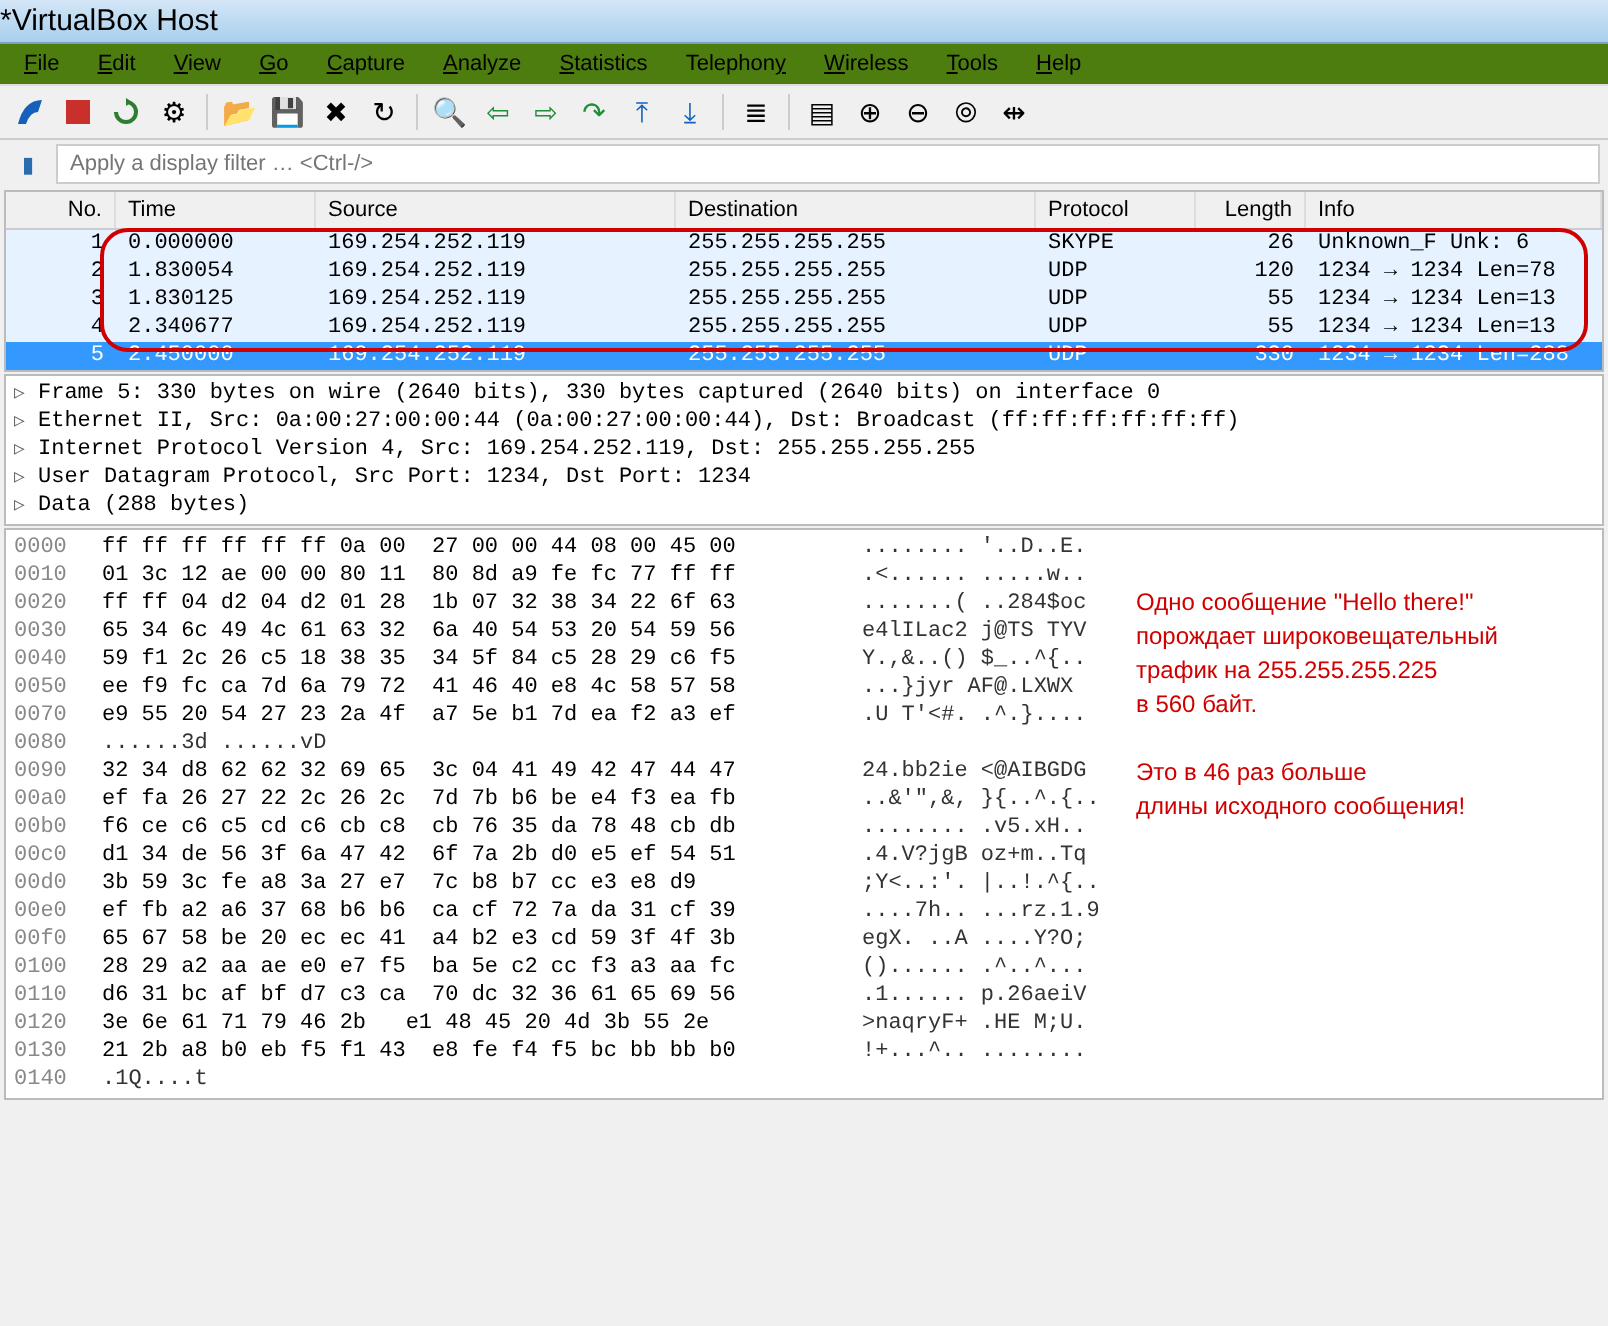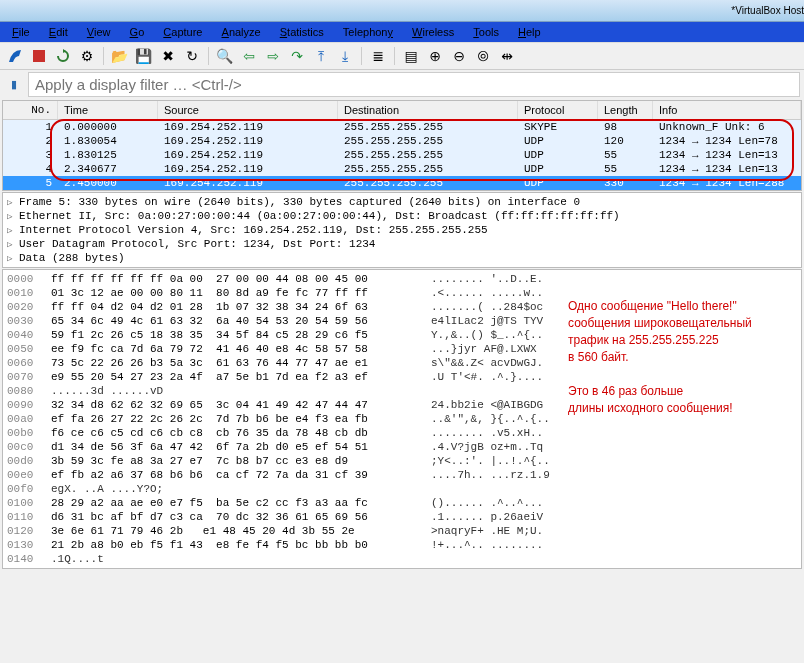--- a/index.html
+++ b/index.html
@@ -8,27 +8,27 @@
     font-family: Arial, sans-serif;
     font-size: 11px;
     background: #f0f0f0;
     width: 804px;
     overflow: hidden;
   }
   .titlebar {
     background: linear-gradient(to bottom, #d4e6f7, #a8cfec);
     height: 22px;
     line-height: 22px;
-    text-align: right;
+    text-align: left;
     color: #000;
-    font-size: 10px;
+    font-size: 15px;
     border-bottom: 1px solid #7da0c1;
   }
   .menubar {
-    background: #1d4ed8;
+    background: #4d7c0f;
     padding: 2px 4px;
     border-bottom: 1px solid #ddd;
   }
   .menubar span {
     display: inline-block;
     padding: 2px 8px;
     cursor: default;
   }
   .menubar span u { text-decoration: underline; }
   .toolbar {
@@ -54,45 +54,45 @@
   }
   .filterbar .bookmark {
     width: 20px; height: 20px;
     display: flex; align-items: center; justify-content: center;
     color: #2b6cb0;
   }
   .filterbar input {
     flex: 1;
     border: 1px solid #ccc;
     padding: 3px 6px;
-    font-size: 15px;
+    font-size: 11px;
     background: #fff;
     color: #888;
   }
   .pane {
     background: #fff;
     border: 1px solid #bbb;
     margin: 1px 2px;
   }
   .packet-list .cols {
     display: flex;
     background: #f0f0f0;
     border-bottom: 1px solid #ccc;
     font-size: 11px;
   }
   .packet-list .cols div {
     padding: 3px 6px;
     border-right: 1px solid #ddd;
   }
-  .c-no { width: 55px; text-align: right; font-family: Liberation Mono, monospace; }
+  .c-no { width: 55px; text-align: right; }
   .c-time { width: 100px; }
   .c-src { width: 180px; }
   .c-dst { width: 180px; }
   .c-proto { width: 80px; }
-  .c-len { width: 55px; }
+  .c-len { width: 55px; text-align: right; }
   .c-info { flex: 1; }
   .packet-list .row {
     display: flex;
     font-family: "Courier New", monospace;
     font-size: 11px;
     position: relative;
   }
   .packet-list .row div {
     padding: 1px 6px;
     white-space: nowrap;
@@ -224,21 +224,21 @@
     <div class="c-len">Length</div>
     <div class="c-info">Info</div>
   </div>
   <div class="tree-wrap" id="packet-rows">
       <div class="row grp">
         <div class="c-no">1</div>
         <div class="c-time">0.000000</div>
         <div class="c-src">169.254.252.119</div>
         <div class="c-dst">255.255.255.255</div>
         <div class="c-proto">SKYPE</div>
-        <div class="c-len">98</div>
+        <div class="c-len">26</div>
         <div class="c-info">Unknown_F  Unk: 6</div>
       </div>
       <div class="row grp">
         <div class="c-no">2</div>
         <div class="c-time">1.830054</div>
         <div class="c-src">169.254.252.119</div>
         <div class="c-dst">255.255.255.255</div>
         <div class="c-proto">UDP</div>
         <div class="c-len">120</div>
         <div class="c-info">1234 → 1234 Len=78</div>
@@ -278,41 +278,40 @@
     <div class="line">Frame 5: 330 bytes on wire (2640 bits), 330 bytes captured (2640 bits) on interface 0</div>
     <div class="line">Ethernet II, Src: 0a:00:27:00:00:44 (0a:00:27:00:00:44), Dst: Broadcast (ff:ff:ff:ff:ff:ff)</div>
     <div class="line">Internet Protocol Version 4, Src: 169.254.252.119, Dst: 255.255.255.255</div>
     <div class="line">User Datagram Protocol, Src Port: 1234, Dst Port: 1234</div>
     <div class="line">Data (288 bytes)</div>
   </div>
 
 <div class="pane hex" id="hex-pane">
   <div class="annot">
     <div>Одно сообщение "Hello there!"</div>
-    <div>сообщения широковещательный</div>
+    <div>порождает широковещательный</div>
     <div>трафик на 255.255.255.225</div>
     <div>в 560 байт.</div>
     <div>&nbsp;</div>
     <div>Это в 46 раз больше</div>
     <div>длины исходного сообщения!</div>
   </div>
 <div class="hrow"><span class="off">0000</span><span class="bytes">ff ff ff ff ff ff 0a 00  27 00 00 44 08 00 45 00</span><span class="ascii">........ '..D..E.</span></div>
     <div class="hrow"><span class="off">0010</span><span class="bytes">01 3c 12 ae 00 00 80 11  80 8d a9 fe fc 77 ff ff</span><span class="ascii">.&lt;...... .....w..</span></div>
-    <div class="hrow"><span class="off">0020</span><span class="bytes">ff ff 04 d2 04 d2 01 28  1b 07 32 38 34 24 6f 63</span><span class="ascii">.......( ..284$oc</span></div>
+    <div class="hrow"><span class="off">0020</span><span class="bytes">ff ff 04 d2 04 d2 01 28  1b 07 32 38 34 22 6f 63</span><span class="ascii">.......( ..284$oc</span></div>
     <div class="hrow"><span class="off">0030</span><span class="bytes">65 34 6c 49 4c 61 63 32  6a 40 54 53 20 54 59 56</span><span class="ascii">e4lILac2 j@TS TYV</span></div>
     <div class="hrow"><span class="off">0040</span><span class="bytes">59 f1 2c 26 c5 18 38 35  34 5f 84 c5 28 29 c6 f5</span><span class="ascii">Y.,&amp;..() $_..^{..</span></div>
     <div class="hrow"><span class="off">0050</span><span class="bytes">ee f9 fc ca 7d 6a 79 72  41 46 40 e8 4c 58 57 58</span><span class="ascii">...}jyr AF@.LXWX</span></div>
-    <div class="hrow"><span class="off">0060</span><span class="bytes">73 5c 22 26 26 b3 5a 3c  61 63 76 44 77 47 ae e1</span><span class="ascii">s\"&amp;&amp;.Z&lt; acvDwGJ.</span></div>
     <div class="hrow"><span class="off">0070</span><span class="bytes">e9 55 20 54 27 23 2a 4f  a7 5e b1 7d ea f2 a3 ef</span><span class="ascii">.U T'&lt;#. .^.}....</span></div>
     <div class="hrow"><span class="off">0080</span><span class="ascii">......3d ......vD</span></div>
     <div class="hrow"><span class="off">0090</span><span class="bytes">32 34 d8 62 62 32 69 65  3c 04 41 49 42 47 44 47</span><span class="ascii">24.bb2ie &lt;@AIBGDG</span></div>
     <div class="hrow"><span class="off">00a0</span><span class="bytes">ef fa 26 27 22 2c 26 2c  7d 7b b6 be e4 f3 ea fb</span><span class="ascii">..&amp;'",&amp;, }{..^.{..</span></div>
     <div class="hrow"><span class="off">00b0</span><span class="bytes">f6 ce c6 c5 cd c6 cb c8  cb 76 35 da 78 48 cb db</span><span class="ascii">........ .v5.xH..</span></div>
     <div class="hrow"><span class="off">00c0</span><span class="bytes">d1 34 de 56 3f 6a 47 42  6f 7a 2b d0 e5 ef 54 51</span><span class="ascii">.4.V?jgB oz+m..Tq</span></div>
     <div class="hrow"><span class="off">00d0</span><span class="bytes">3b 59 3c fe a8 3a 27 e7  7c b8 b7 cc e3 e8 d9   </span><span class="ascii">;Y&lt;..:'. |..!.^{..</span></div>
     <div class="hrow"><span class="off">00e0</span><span class="bytes">ef fb a2 a6 37 68 b6 b6  ca cf 72 7a da 31 cf 39</span><span class="ascii">....7h.. ...rz.1.9</span></div>
-    <div class="hrow"><span class="off">00f0</span><span class="ascii">egX. ..A ....Y?O;</span></div>
+    <div class="hrow"><span class="off">00f0</span><span class="bytes">65 67 58 be 20 ec ec 41  a4 b2 e3 cd 59 3f 4f 3b</span><span class="ascii">egX. ..A ....Y?O;</span></div>
     <div class="hrow"><span class="off">0100</span><span class="bytes">28 29 a2 aa ae e0 e7 f5  ba 5e c2 cc f3 a3 aa fc</span><span class="ascii">()...... .^..^...</span></div>
     <div class="hrow"><span class="off">0110</span><span class="bytes">d6 31 bc af bf d7 c3 ca  70 dc 32 36 61 65 69 56</span><span class="ascii">.1...... p.26aeiV</span></div>
     <div class="hrow"><span class="off">0120</span><span class="bytes">3e 6e 61 71 79 46 2b   e1 48 45 20 4d 3b 55 2e</span><span class="ascii">&gt;naqryF+ .HE M;U.</span></div>
     <div class="hrow"><span class="off">0130</span><span class="bytes">21 2b a8 b0 eb f5 f1 43  e8 fe f4 f5 bc bb bb b0</span><span class="ascii">!+...^.. ........</span></div>
     <div class="hrow"><span class="off">0140</span><span class="ascii">.1Q....t</span></div>
   </div>
 
 </body></html>

